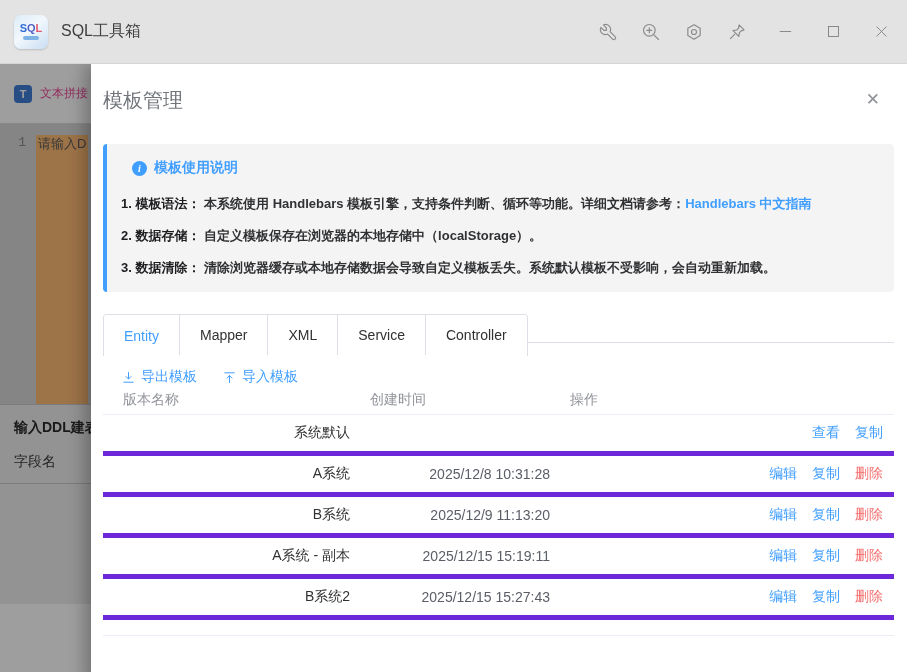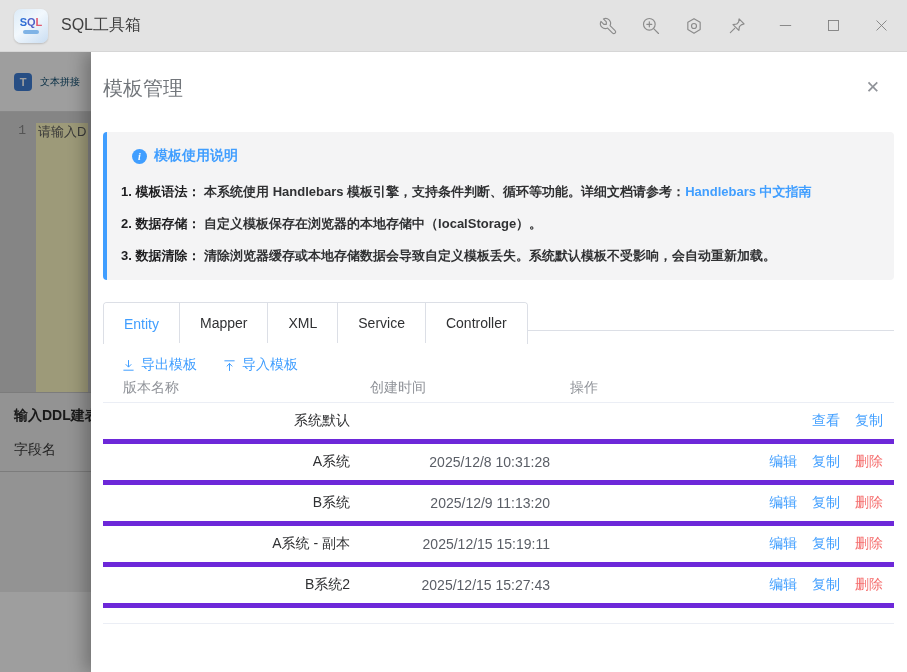--- a/index.html
+++ b/index.html
@@ -6,21 +6,21 @@
   html,body { width:907px; height:672px; }
   body {
     font-family:"Liberation Sans", "DejaVu Sans", sans-serif;
     background:#fff; overflow:hidden;
     -webkit-font-smoothing:antialiased;
   }
   .window { position:relative; width:907px; height:672px; background:#fff; }
 
   
   .titlebar {
-    height:52px; background:#e3e3e3; display:flex; align-items:center;
+    height:64px; background:#e3e3e3; display:flex; align-items:center;
     padding:0 16px 0 14px; border-bottom:1px solid #d6d6d6;
   }
   .app-logo {
     width:34px; height:34px; border-radius:7px; flex:0 0 auto;
     background:linear-gradient(140deg,#dcebf8 0%,#f2f8fd 45%,#c9ddf2 100%);
     display:flex; flex-direction:column; align-items:center; justify-content:center;
     box-shadow:0 1px 2px rgba(0,0,0,.18);
   }
   .app-logo .sql-txt { font-size:11px; font-weight:bold; letter-spacing:0; line-height:1; }
   .app-logo .sql-txt .s { color:#2f6fd6; } .app-logo .sql-txt .q { color:#5061c8; } .app-logo .sql-txt .l { color:#e25a70; }
@@ -37,24 +37,24 @@
   
   .content { position:relative; width:907px; height:620px; background:#fff; overflow:hidden; }
 
   
   .left-panel { position:absolute; left:0; top:0; width:300px; height:620px; background:#fff; }
   .left-tabbar { height:60px; display:flex; align-items:center; padding-left:14px; border-bottom:1px solid #dcdcdc; background:#fff; }
   .text-join-icon {
     width:18px; height:18px; border-radius:4px; background:#3f7fd6; color:#fff;
     font-size:11px; font-weight:bold; display:flex; align-items:center; justify-content:center;
   }
-  .left-tab-label { margin-left:8px; font-size:10px; color:#0c4a6e; }
+  .left-tab-label { margin-left:8px; font-size:12px; color:#ec4899; }
   .left-editor { height:280px; background:#d7d7d7; padding:11px 0 0 14px; font-size:13px; display:flex; }
   .line-num { color:#8a8a8a; width:12px; text-align:right; font-family:"Liberation Mono","DejaVu Sans Mono",monospace; }
-  .editor-placeholder { margin-left:10px; background:#fef9c3; color:#5c5c5c; padding:0 2px; white-space:nowrap; }
+  .editor-placeholder { margin-left:10px; background:#fdba74; color:#5c5c5c; padding:0 2px; white-space:nowrap; }
   .left-section { background:#ededed; border-top:1px solid #c9c9c9; }
   .left-row1 { padding:14px 0 0 14px; font-size:14px; font-weight:bold; color:#2b2b2b; white-space:nowrap; }
   .left-row2 { padding:16px 0 12px 14px; font-size:14px; color:#3a3a3a; border-bottom:1px solid #c9c9c9; }
   .left-rest { height:120px; background:#ededed; }
 
   
   .overlay { position:absolute; left:0; top:0; width:907px; height:620px; background:rgba(0,0,0,0.38); }
 
   
   .drawer {

